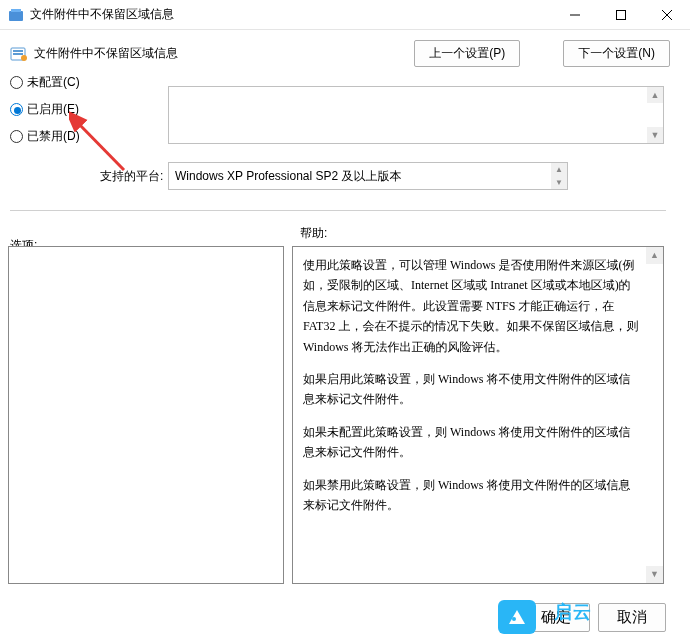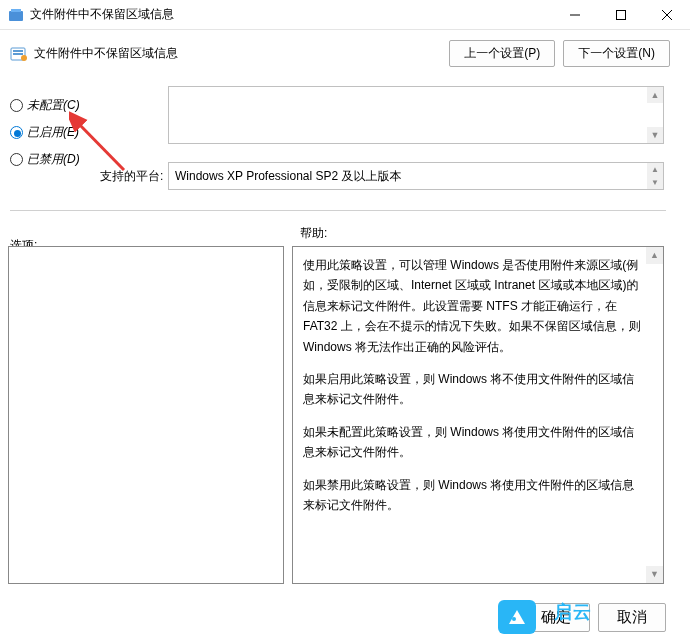--- a/index.html
+++ b/index.html
@@ -43,27 +43,27 @@
     .header-row .htitle { flex: 1; font-size: 12px; color: #000; }
     .navbtns { display: flex; gap: 8px; padding-right: 10px; }
     .navbtn {
       border: 1px solid #adadad;
       background: #fdfdfd;
       padding: 4px 14px;
       font-size: 12px;
       border-radius: 2px;
       color: #000;
       cursor: pointer;
+      margin-left: 35px;
     }
     .radios {
       position: absolute;
-      left: 10px; top: 97px;
+      left: 10px; top: 74px;
       display: flex; flex-direction: column; gap: 10px;
       font-size: 12px;
-      font-style: italic;
     }
     .radio-row { display: flex; align-items: center; gap: 4px; cursor: pointer; }
     .radio-outer {
       width: 13px; height: 13px; border-radius: 50%;
       border: 1px solid #333; position: relative; background: #fff;
     }
     .radio-outer.sel { border-color: #0078d7; }
     .radio-outer.sel::after {
       content: ""; position: absolute; left: 3px; top: 3px;
       width: 7px; height: 7px; border-radius: 50%; background: #0078d7;
@@ -79,21 +79,21 @@
     }
     .comment-box .scroll-up, .comment-box .scroll-dn {
       position: absolute; right: 0; width: 16px; height: 16px;
       background: #f0f0f0; display: flex; align-items: center; justify-content: center;
       color: #888; font-size: 9px;
     }
     .comment-box .scroll-up { top: 0; }
     .comment-box .scroll-dn { bottom: 0; }
     .platform-lbl { position: absolute; left: 100px; top: 168px; }
     .platform-box {
-      position: absolute; left: 168px; top: 162px; width: 496px; height: 28px;
+      position: absolute; left: 168px; top: 162px; width: 400px; height: 28px;
       border: 1px solid #c0c0c0; background: #fff;
       padding: 5px 6px;
     }
     .platform-box .scroll-up, .platform-box .scroll-dn {
       position: absolute; right: 0; width: 16px; height: 13px;
       background: #f0f0f0; display: flex; align-items: center; justify-content: center;
       color: #888; font-size: 8px;
     }
     .platform-box .scroll-up { top: 0; }
     .platform-box .scroll-dn { bottom: 0; }
@@ -110,21 +110,21 @@
     }
     .help-box {
       position: absolute; left: 292px; top: 246px;
       width: 372px; height: 338px;
       border: 1px solid #888; background: #fff;
       padding: 8px 22px 8px 10px;
       line-height: 1.7;
       font-size: 12px;
       overflow: hidden;
     }
-    .help-box p { margin-bottom: 12px; }
+    .help-box p { margin-bottom: 12px; font-family: Liberation Serif, serif; }
     .help-box .scroll-up, .help-box .scroll-dn {
       position: absolute; right: 0; width: 17px; height: 17px;
       background: #f0f0f0; display: flex; align-items: center; justify-content: center;
       color: #888; font-size: 9px;
     }
     .help-box .scroll-up { top: 0; }
     .help-box .scroll-dn { bottom: 0; }
     .bottom-btns {
       position: absolute; right: 24px; bottom: 8px;
       display: flex; gap: 8px;

